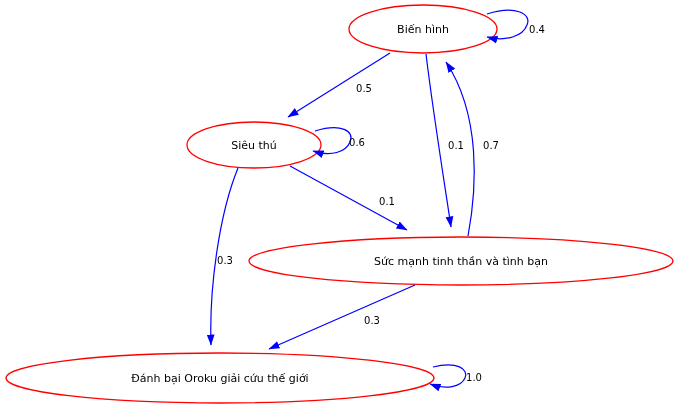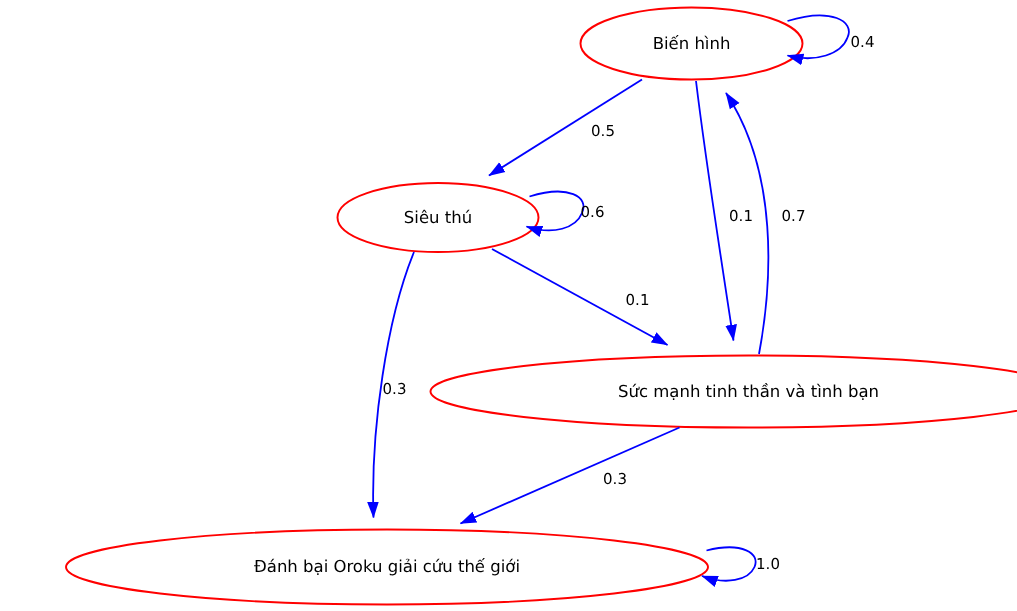--- a/index.html
+++ b/index.html
@@ -8,21 +8,20 @@
     background: #ffffff;
     width: 678px;
     height: 407px;
     overflow: hidden;
     font-family: "DejaVu Sans", sans-serif;
   }
   #canvas-wrap {
     width: 556px;
     height: 407px;
     position: relative;
-    margin-left: 38px;
   }
   svg {
     display: block;
   }
   .node-ellipse {
     fill: #ffffff;
     stroke-width: 1.3px;
   }
   .node-label {
     font-family: "DejaVu Sans", sans-serif;

